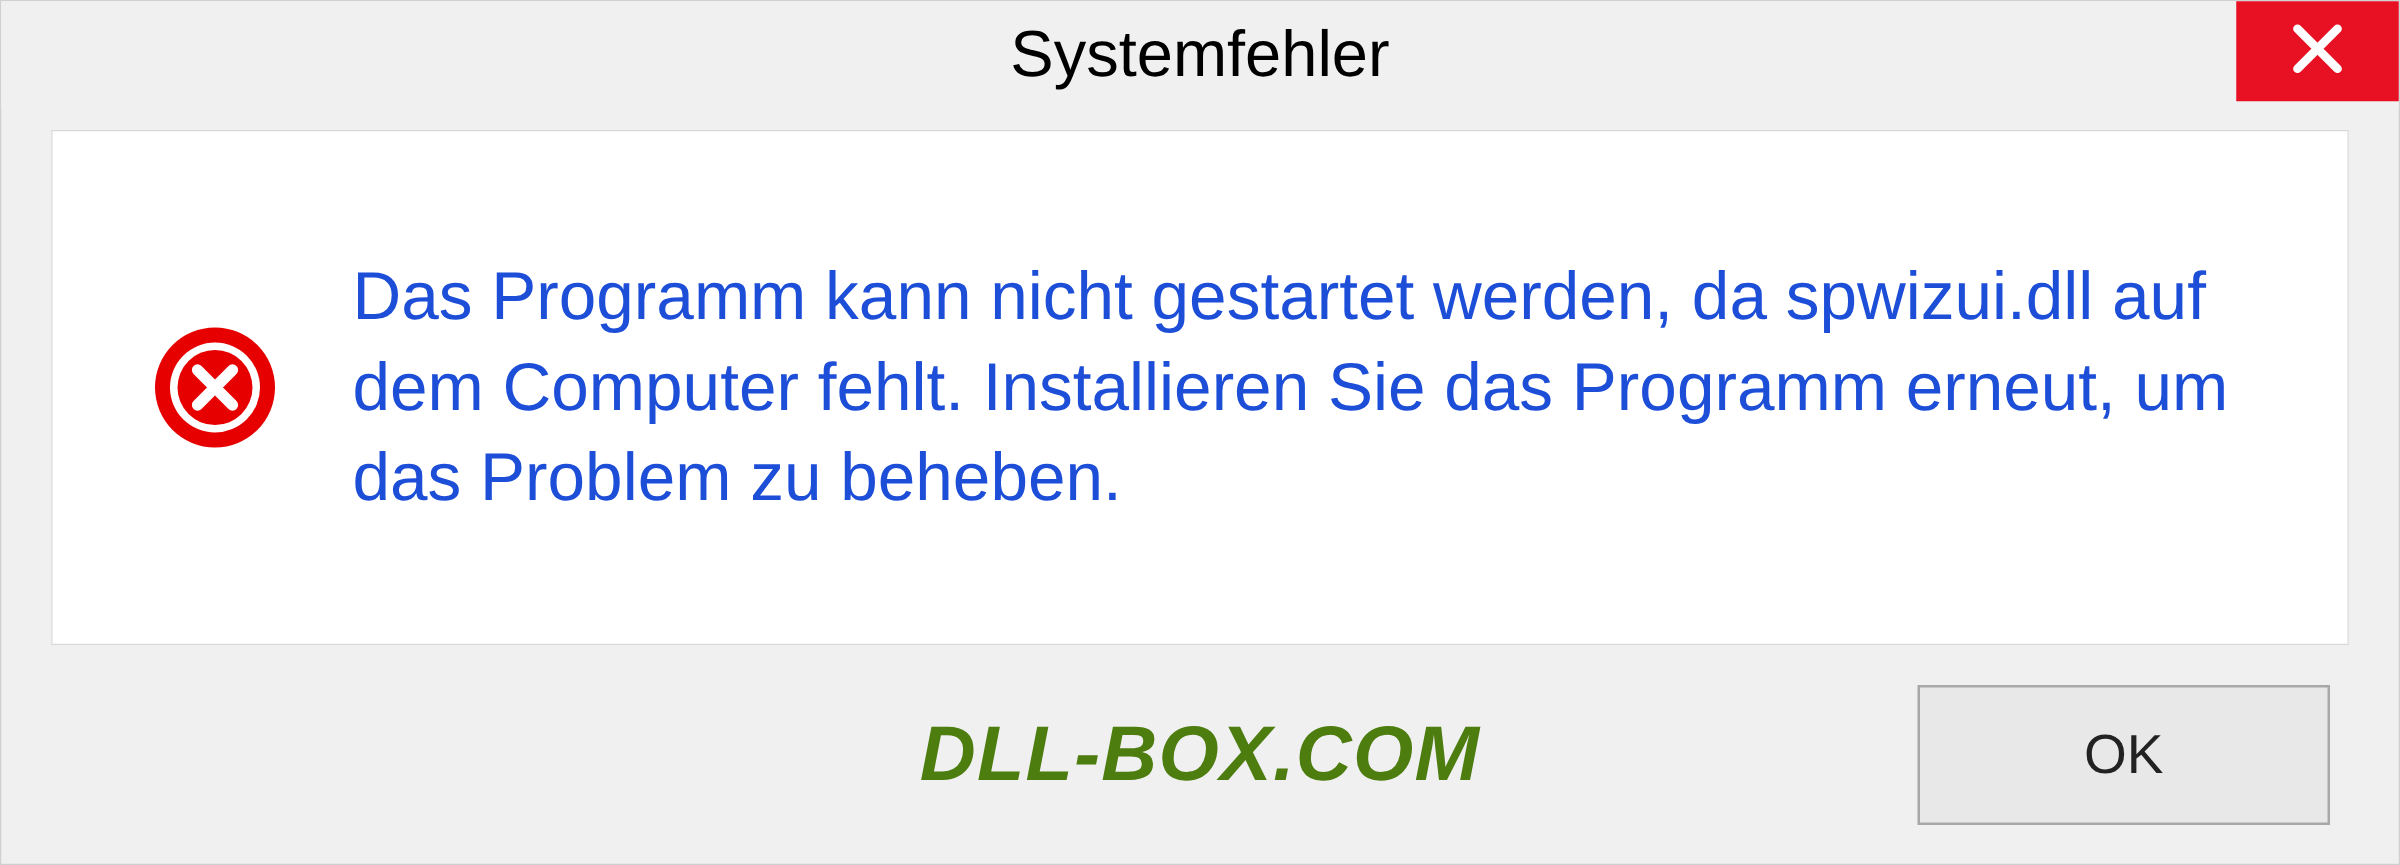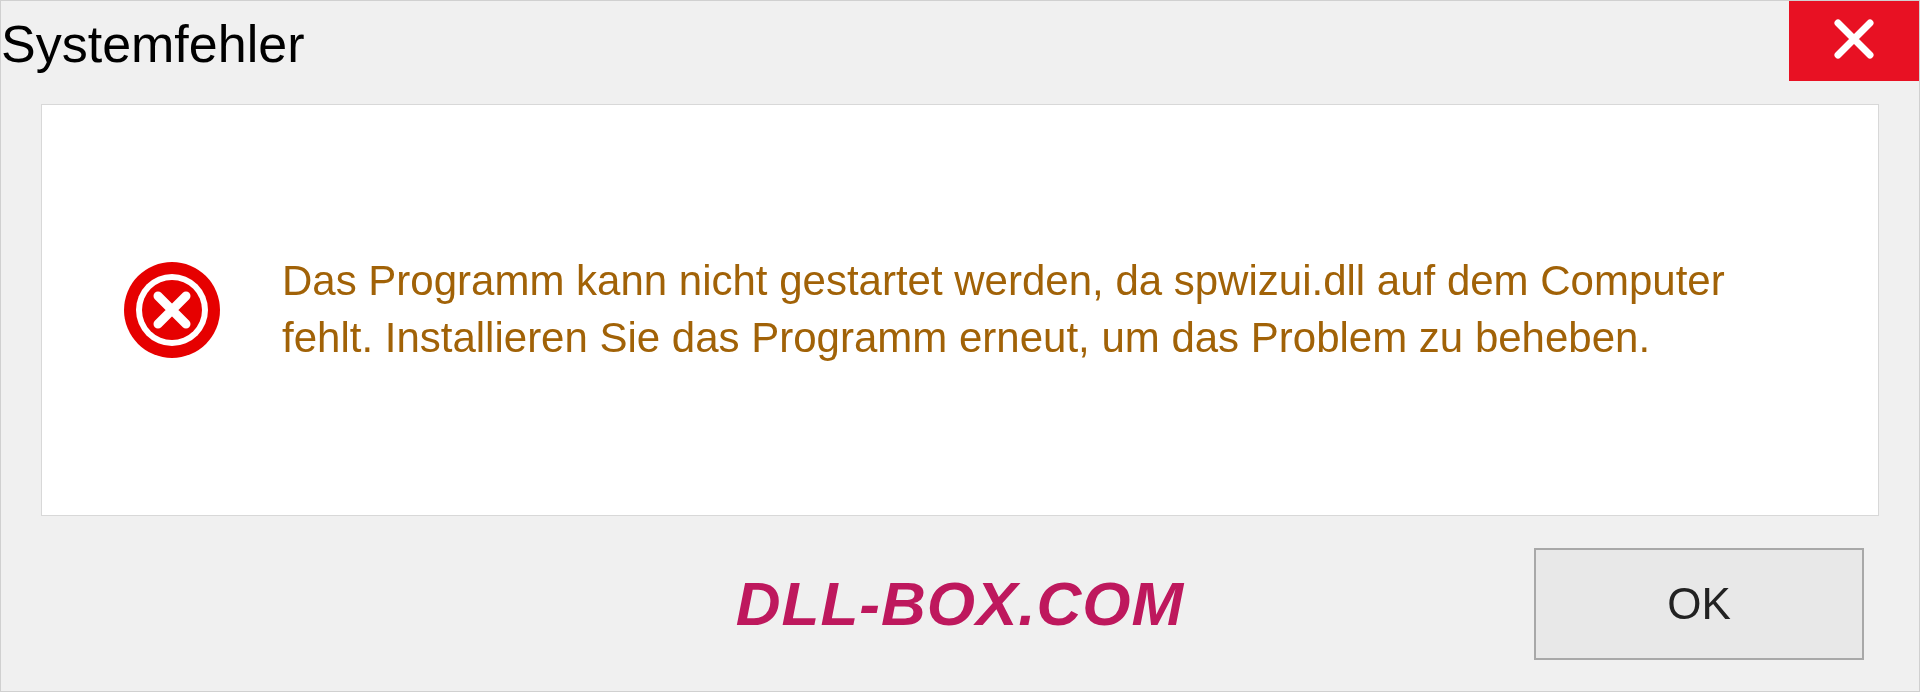--- a/index.html
+++ b/index.html
@@ -20,21 +20,21 @@
       background: #f0f0f0;
       border: 1px solid #d0d0d0;
       position: relative;
       display: flex;
       flex-direction: column;
     }
     .titlebar {
       height: 85px;
       display: flex;
       align-items: center;
-      justify-content: flex-start;
+      justify-content: center;
       position: relative;
       background: #f0f0f0;
     }
     .title-text {
       font-size: 52px;
       color: #000000;
       font-weight: 400;
     }
     .close-button {
       position: absolute;
@@ -61,40 +61,40 @@
       align-items: center;
       padding: 60px 80px;
     }
     .error-icon {
       width: 100px;
       height: 100px;
       flex-shrink: 0;
       margin-right: 60px;
     }
     .message-text {
-      font-size: 42px;
+      font-size: 54px;
       line-height: 1.35;
-      color: #a16207;
+      color: #1d4ed8;
       font-weight: 400;
     }
     .footer {
       height: 175px;
       display: flex;
       align-items: center;
       justify-content: flex-end;
       padding: 0 55px;
       position: relative;
     }
     .watermark {
       position: absolute;
       left: 50%;
       transform: translateX(-50%);
       font-size: 62px;
       font-weight: 900;
-      color: #be185d;
+      color: #4d7c0f;
       letter-spacing: 1px;
       font-family: Arial, sans-serif;
       font-style: italic;
     }
     .ok-button {
       width: 330px;
       height: 112px;
       background: #e8e8e8;
       border: 2px solid #a8a8a8;
       font-size: 44px;

